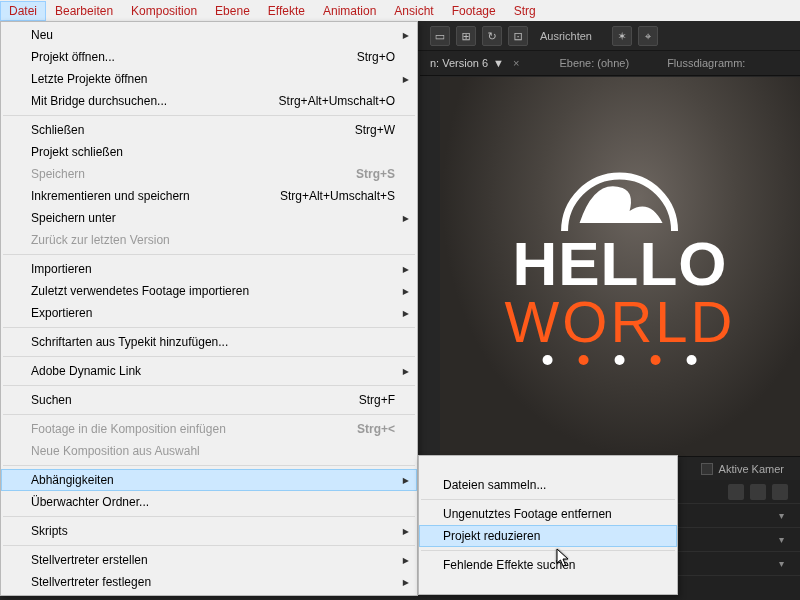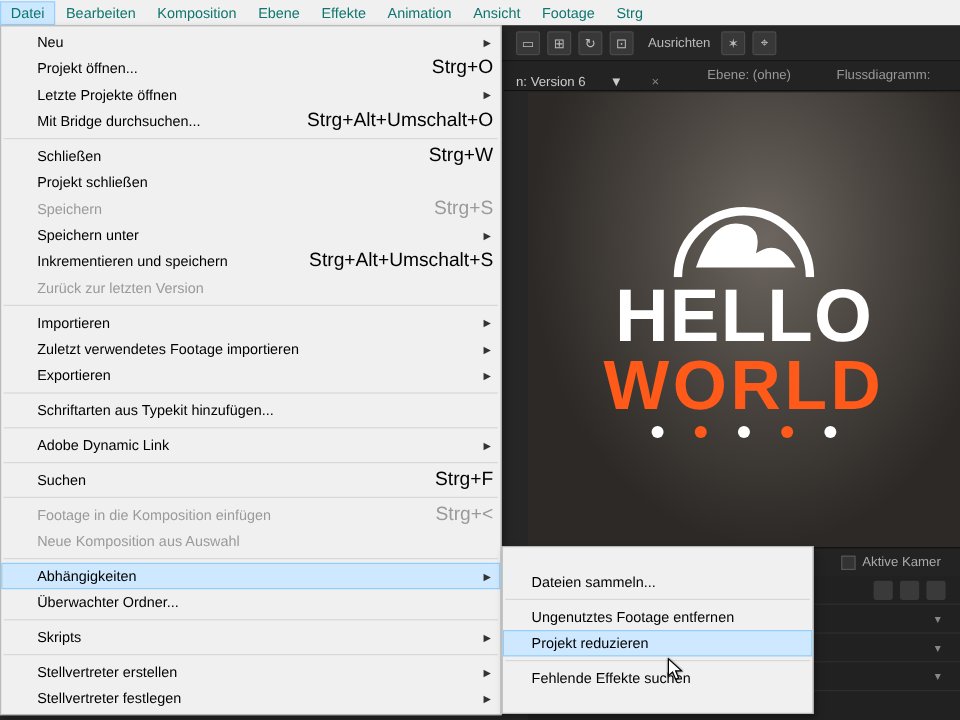--- a/index.html
+++ b/index.html
@@ -2,68 +2,68 @@
 <html><head>
 <meta charset="utf-8">
 <style>
   * { box-sizing: border-box; margin: 0; padding: 0; font-family: "Segoe UI", Tahoma, sans-serif; }
   html, body { width: 800px; height: 600px; overflow: hidden; background: #262626; }
   .root { position: relative; width: 800px; height: 600px; }
 
   
   .menubar { position: absolute; top: 0; left: 0; right: 0; height: 21px;
     background: #f0f0f0; display: flex; align-items: center; font-size: 12px; }
-  .menubar .menu-item { padding: 3px 9px 3px 9px; color: #0f766e; cursor: default; }
+  .menubar .menu-item { padding: 3px 9px 3px 9px; color: #b91c1c; cursor: default; }
   .menubar .menu-item.active { background: #cce8ff; border: 1px solid #99cfff; padding: 2px 8px; }
 
   
   .toolbar-row { position: absolute; top: 21px; left: 0; right: 0; height: 30px;
     background: #262626; border-bottom: 1px solid #161616; }
   .toolbar-row .btns { position: absolute; left: 430px; top: 5px; display: flex; gap: 6px; align-items: center; }
   .tool-btn { width: 20px; height: 20px; background: #383838; border: 1px solid #4a4a4a; border-radius: 2px;
     display:flex; align-items:center; justify-content:center; color:#bbb; font-size:11px;}
-  .tool-lbl { color:#bbb; font-size:11px; margin: 0 3px 0 6px; }
+  .tool-lbl { color:#bbb; font-size:11px; margin: 0 14px 0 6px; }
 
   
   .panel-strip { position: absolute; top: 51px; left: 420px; right: 0; height: 25px;
     background: #232323; border-bottom: 1px solid #111; display:flex; align-items:center; font-size:11px; color:#aaa;}
-  .panel-tab { padding: 0 10px; height: 100%; display:flex; align-items:flex-end; gap:20px; color:#ccc; }
+  .panel-tab { padding: 0 10px; height: 100%; display:flex; align-items:center; gap:5px; color:#ccc; }
   .panel-tab .x { color:#888; margin-left:4px; }
   .panel-field { margin-left: 30px; color:#999; }
   .panel-field2 { margin-left: 38px; color:#999; }
 
   
   .preview { position: absolute; top: 76px; left: 420px; right: 0; bottom: 0; background:#262626; }
   .preview-inner { position:absolute; top:1px; left:20px; right:0; height:380px;
     background: radial-gradient(ellipse at 55% 32%, #6d6660 0%, #4a4540 35%, #2c2926 70%); overflow:hidden; }
   .logo-wrap { position:absolute; left:50%; top:48%; transform:translate(-50%,-50%); text-align:center; }
   .hello { font-family: Arial Black, Arial, sans-serif; font-weight:900; font-size:62px; color:#fff; letter-spacing:1px; line-height:0.95; }
-  .world { font-family: Arial Black, Arial, sans-serif; font-weight:700; font-size:58px; color:#ff5a1a; letter-spacing:3px; line-height:0.95; }
+  .world { font-family: Arial Black, Arial, sans-serif; font-weight:400; font-size:58px; color:#ff5a1a; letter-spacing:3px; line-height:0.95; }
   .globe { width:130px; height:78px; margin:0 auto 4px; position:relative; }
   .globe svg { width:100%; height:100%; }
   .dots { display:flex; justify-content:center; gap:26px; margin-top:6px; }
   .dot { width:10px; height:10px; border-radius:50%; }
   .dw { background:#fff; } .do { background:#ff5a1a; }
 
   
   .footer-strip { position:absolute; left:440px; right:0; top:456px; height:24px; background:#232323;
     border-top:1px solid #111; display:flex; align-items:center; justify-content:flex-end; font-size:11px; color:#aaa; padding-right:16px; gap:6px;}
   .chk { width:12px; height:12px; border:1px solid #555; background:#333; }
   .timeline-strip { position:absolute; left:440px; right:0; top:480px; height:120px; background:#212121; }
   .tl-row { height:24px; border-bottom:1px solid #2e2e2e; display:flex; align-items:center; justify-content:flex-end; padding-right:12px; gap:6px;}
   .tl-ico { width:16px; height:16px; background:#3a3a3a; border-radius:2px; }
   .chev { color:#888; font-size:10px; padding:0 4px; }
 
   
   .dropdown { position:absolute; top:21px; left:0; width:418px; background:#f0f0f0;
     border:1px solid #b9b9b9; box-shadow:2px 3px 6px rgba(0,0,0,0.35); font-size:12px; color:#000; padding:2px 0;}
-  .dd-item { display:flex; align-items:center; height:22px; padding:0 6px 0 30px; position:relative; cursor:default;}
+  .dd-item { display:flex; align-items:center; height:22px; padding:0 22px 0 30px; position:relative; cursor:default;}
   .dd-item.disabled { color:#9a9a9a; }
-  .dd-item .shortcut { margin-left:auto; color:#000; font-size:16px;}
-  .dd-item.disabled .shortcut { color:#9a9a9a; }
+  .dd-item .shortcut { margin-left:auto; color:#000; font-size:12px;}
+  .dd-item.disabled .shortcut { color:#9a9a9a;font-weight:bold; }
   .dd-item.has-sub::after { content:"▶"; font-size:8px; color:#333; position:absolute; right:8px; }
   .dd-item.hover { background:#cde8ff; outline:1px solid #94cdf7; outline-offset:-1px;}
   .dd-sep { height:1px; margin:3px 2px; background:#d8d8d8; }
 
   
   .submenu { position:absolute; top:455px; left:418px; width:260px; background:#f0f0f0;
     border:1px solid #b9b9b9; box-shadow:2px 3px 6px rgba(0,0,0,0.35); font-size:12px; color:#000; padding:18px 0;}
   .submenu .dd-item { padding:0 18px 0 24px; }
 
   
@@ -174,26 +174,26 @@
         <span>Schließen</span>
         <span class="shortcut">Strg+W</span>
       </div>
       <div class="dd-item">
         <span>Projekt schließen</span>
       </div>
       <div class="dd-item disabled">
         <span>Speichern</span>
         <span class="shortcut">Strg+S</span>
       </div>
-      <div class="dd-item has-sub">
-        <span>Speichern unter</span>
-      </div>
       <div class="dd-item">
         <span>Inkrementieren und speichern</span>
         <span class="shortcut">Strg+Alt+Umschalt+S</span>
+      </div>
+      <div class="dd-item has-sub">
+        <span>Speichern unter</span>
       </div>
       <div class="dd-item disabled">
         <span>Zurück zur letzten Version</span>
       </div>
       <div class="dd-sep"></div>
       <div class="dd-item has-sub">
         <span>Importieren</span>
       </div>
       <div class="dd-item has-sub">
         <span>Zuletzt verwendetes Footage importieren</span>

